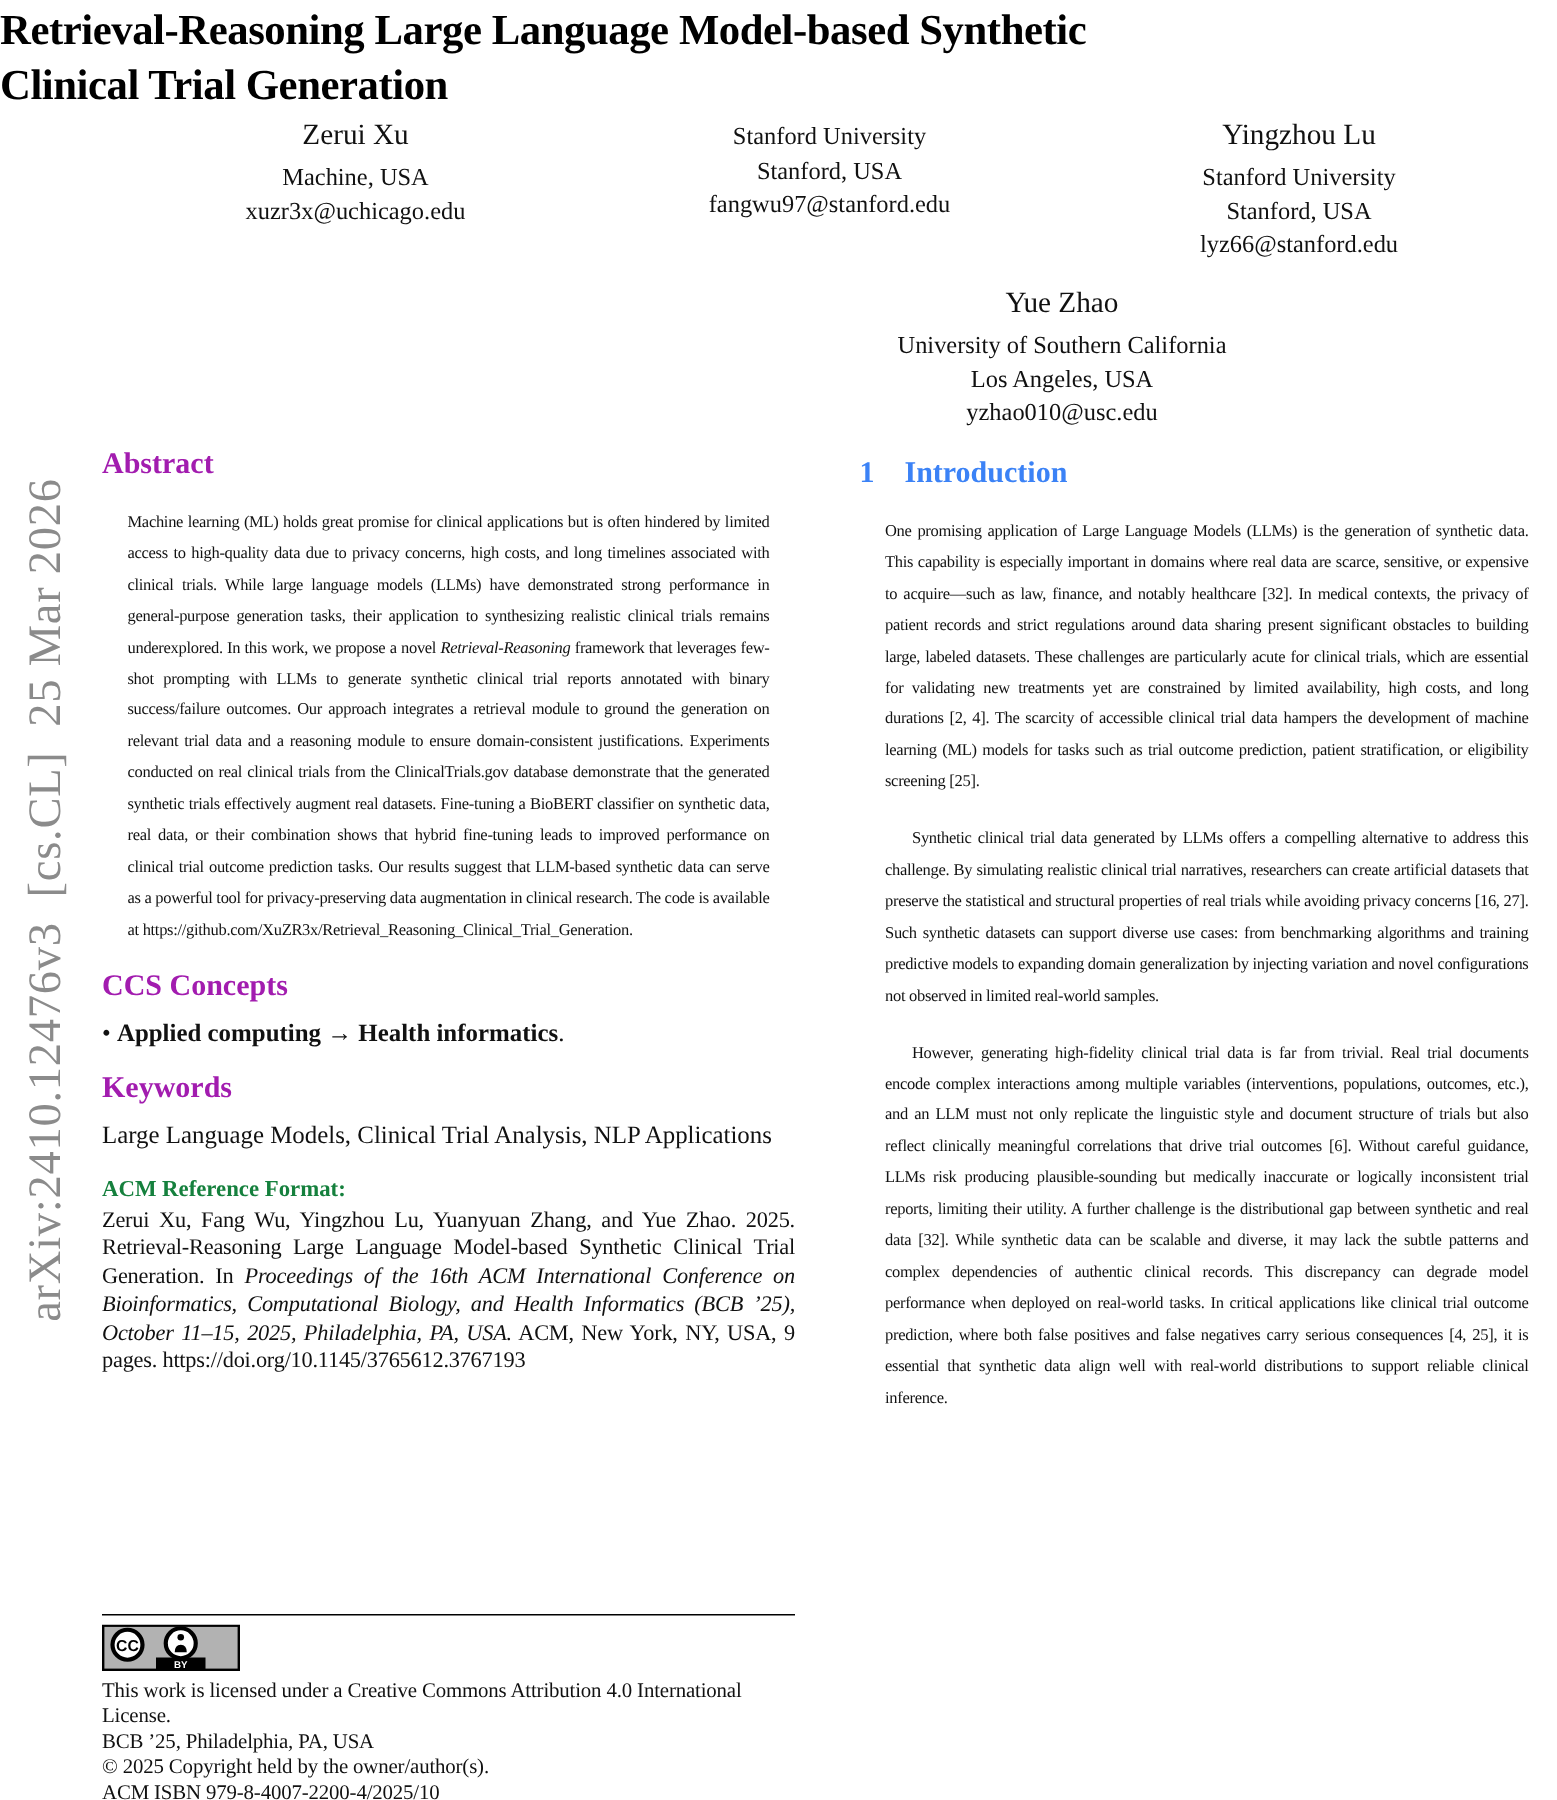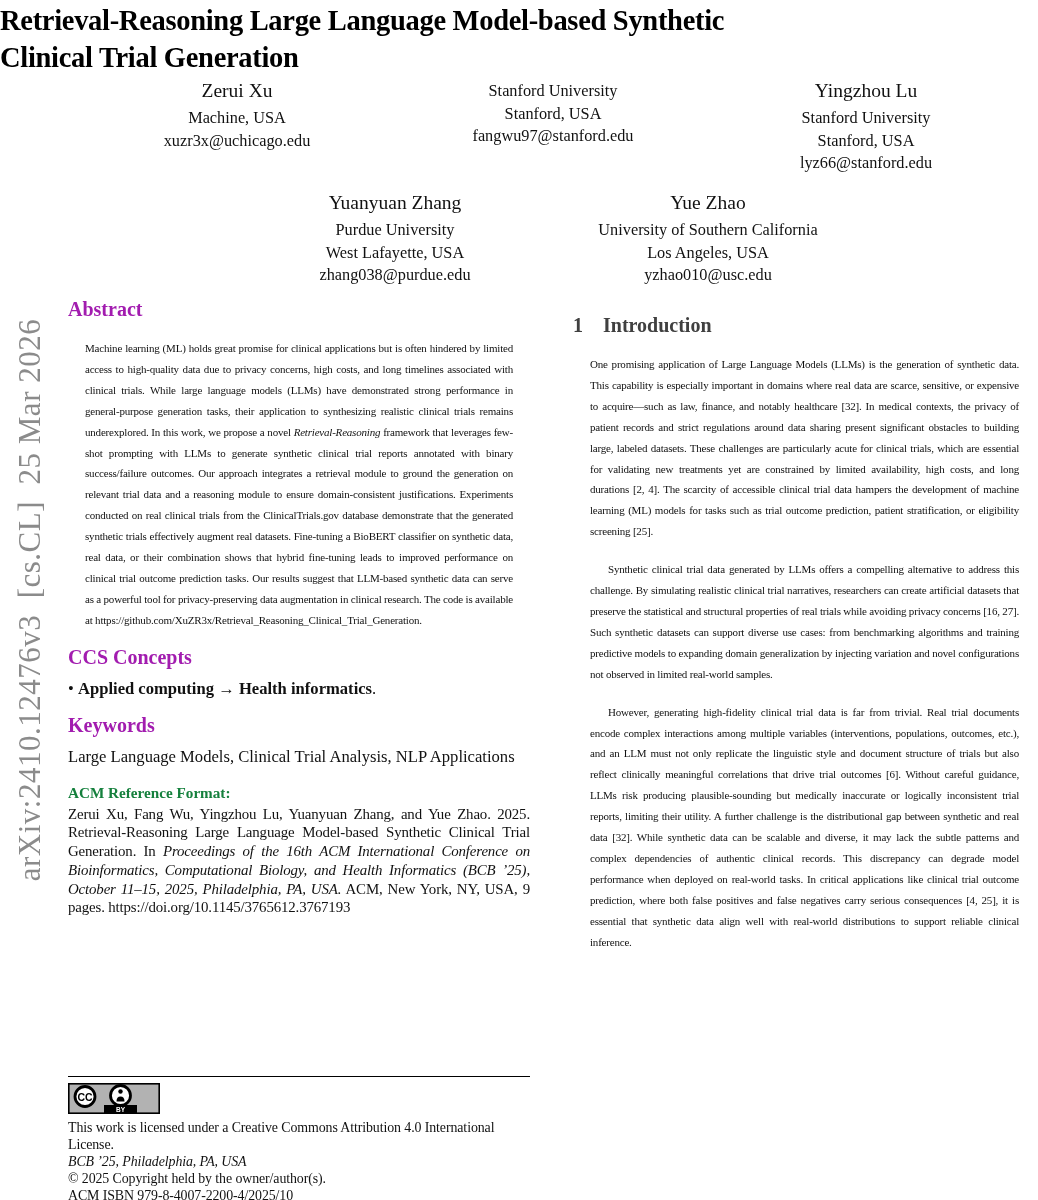--- a/index.html
+++ b/index.html
@@ -29,28 +29,28 @@
   .body{font-size:11px;line-height:20.9px;text-align:justify;margin:17px;
         letter-spacing:-.2px;hyphens:auto;}
   .indent{text-indent:18px;}
   .mb{margin-bottom:13px;}
   h2.mid{margin-top:15px;}
   .ccs-line{font-size:16.6px;line-height:21px;margin:0;}
   .kw-line{font-size:16.6px;line-height:21px;margin:0;}
   h3.acm{font-size:15.2px;margin:17px 0 3px 0;color:#15803d;}
   .small{font-size:14.9px;line-height:18.7px;text-align:justify;margin:0;
          letter-spacing:-.15px;hyphens:auto;}
-  .intro-head{font-size:20px;margin:16px 0 10px 0;color:#404040;font-weight:bold;}
+  .intro-head{font-size:20px;margin:6px 0 10px 0;color:#3b82f6;font-weight:bold;}
   .intro-head .num{display:inline-block;min-width:30px;}
   
   .footnote{position:absolute;left:68px;top:1076px;width:462px;}
   .rule{border:none;border-top:1.7px solid #000;margin:0 0 6px 0;}
   .cc-badge{display:block;margin:0 0 5px 0;}
   .fn{font-size:13.9px;line-height:17px;margin:0;letter-spacing:-.1px;}
-  .fn-it{font-style:italic;}
+  .fn-it{}
   em.it{font-style:italic;}
 </style>
 </head>
 <body>
 
 <div class="page">
 
   <div class="watermark">arXiv:2410.12476v3  [cs.CL]  25 Mar 2026</div>
 
   <h1 class="title"><span>Retrieval-Reasoning Large Language Model-based Synthetic</span><br><span>Clinical Trial Generation</span></h1>
@@ -63,26 +63,20 @@
   <div class="author a1">
     <div class="aff">Stanford University</div>
     <div class="aff">Stanford, USA</div>
     <div class="aff">fangwu97@stanford.edu</div>
   </div>
   <div class="author a2">
     <div class="name">Yingzhou Lu</div>
     <div class="aff">Stanford University</div>
     <div class="aff">Stanford, USA</div>
     <div class="aff">lyz66@stanford.edu</div>
-  </div>
-  <div class="author a3">
-    <div class="name">Yuanyuan Zhang</div>
-    <div class="aff">Purdue University</div>
-    <div class="aff">West Lafayette, USA</div>
-    <div class="aff">zhang038@purdue.edu</div>
   </div>
   <div class="author a4">
     <div class="name">Yue Zhao</div>
     <div class="aff">University of Southern California</div>
     <div class="aff">Los Angeles, USA</div>
     <div class="aff">yzhao010@usc.edu</div>
   </div>
 
   <div class="col col-left">
     <h2 class="sec">Abstract</h2>

